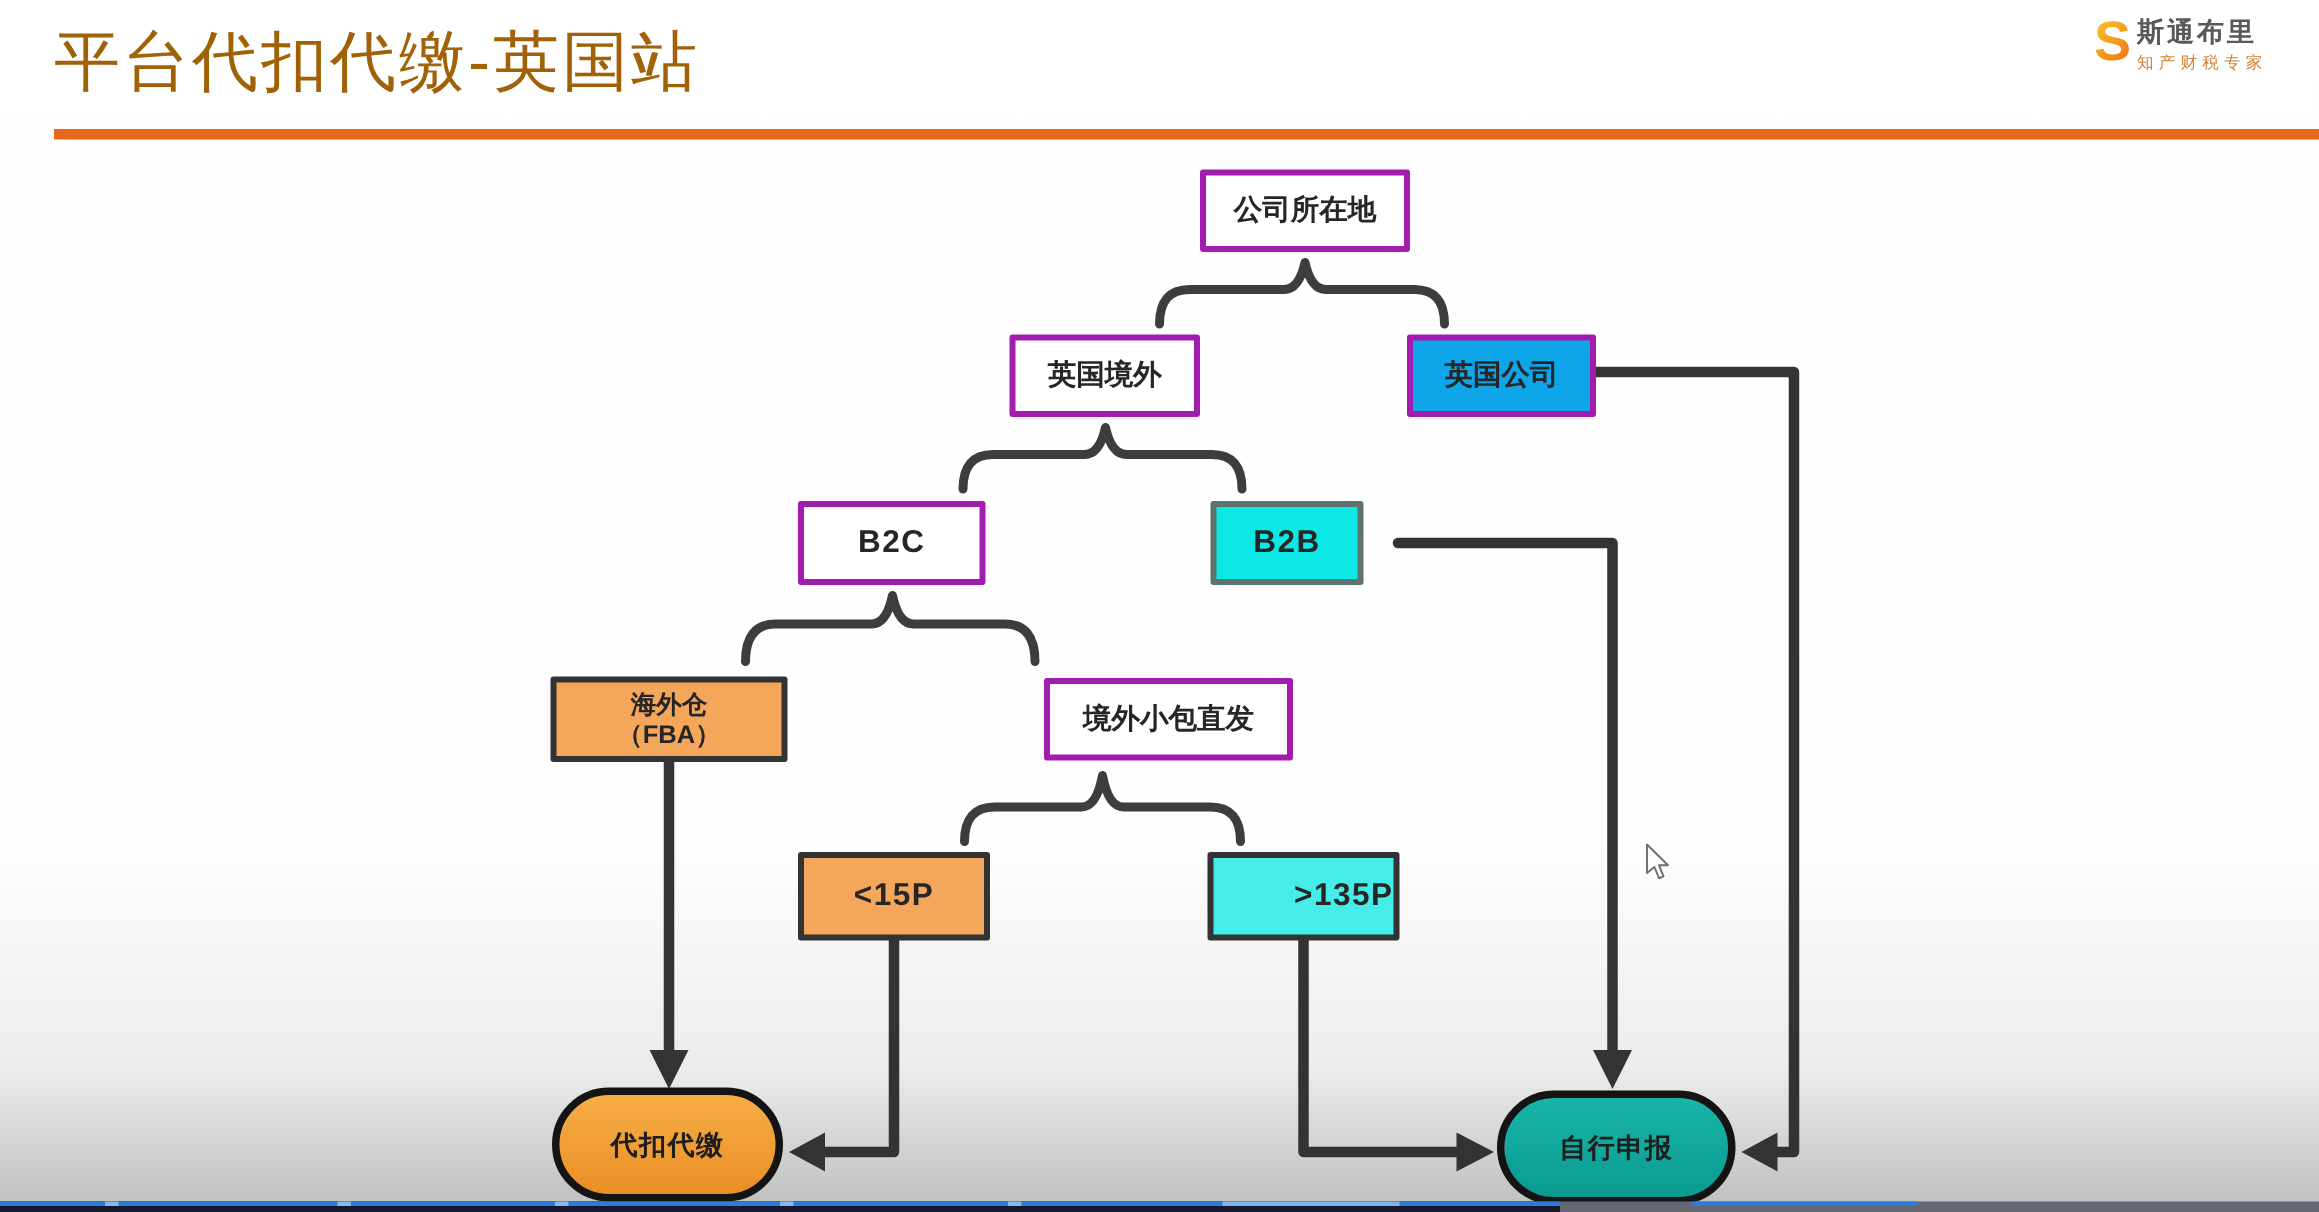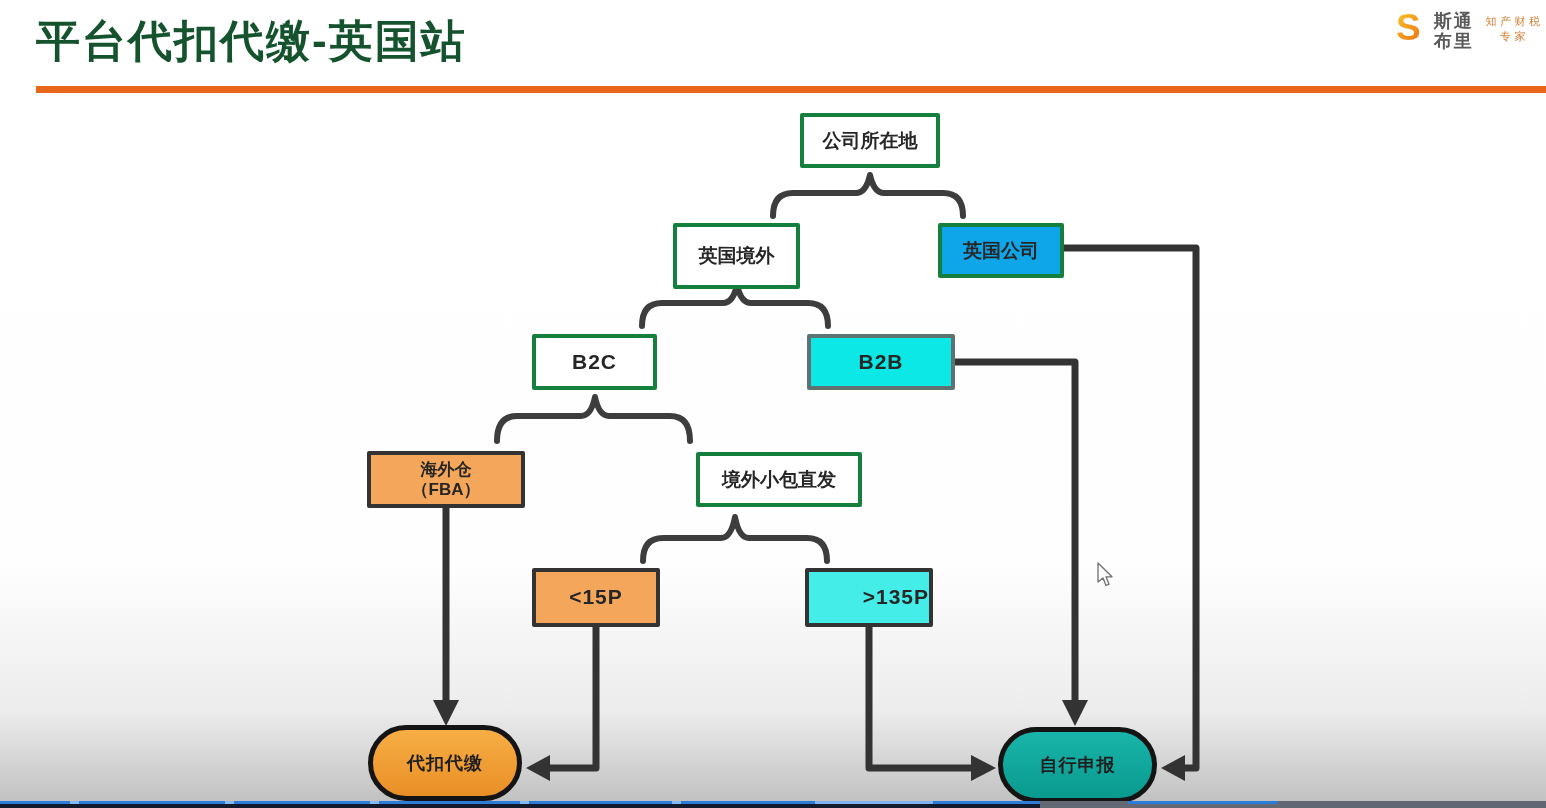--- a/index.html
+++ b/index.html
@@ -3,38 +3,38 @@
 <meta charset="utf-8">
 <style>
   html,body{margin:0;padding:0;}
   body{
     width:1546px;height:808px;position:relative;overflow:hidden;
     font-family:"Liberation Sans","DejaVu Sans",sans-serif;
     background:linear-gradient(180deg,#ffffff 0%,#fefefe 70%,#ececec 88%,#c2c2c2 99%);
   }
   .page-title{
     position:absolute;left:36px;top:12px;
-    font-size:44px;font-weight:bold;color:#14532d;letter-spacing:2px;
+    font-size:44px;font-weight:normal;color:#a16207;letter-spacing:2px;
   }
   .title-rule{position:absolute;left:36px;top:86px;width:1510px;height:7px;}
   .logo{position:absolute;left:1396px;top:8px;display:flex;align-items:flex-start;}
   .logo-mark{
     font-size:37px;line-height:40px;font-weight:bold;
     background:linear-gradient(135deg,#f9c32a 10%,#ee7d15 80%);
     -webkit-background-clip:text;background-clip:text;color:transparent;
     margin-right:4px;
   }
-  .logo-text{display:flex;padding-top:3px;text-align:center;}
+  .logo-text{display:flex;flex-direction:column;padding-top:3px;}
   .logo-name{font-size:18px;font-weight:bold;color:#595959;letter-spacing:2px;line-height:20px;}
   .logo-tagline{font-size:11px;color:#d07f33;letter-spacing:3.5px;margin-top:3px;}
   svg.flow{position:absolute;left:0;top:0;}
   .node{
     position:absolute;box-sizing:border-box;display:flex;flex-direction:column;
     align-items:center;justify-content:center;text-align:center;
-    background:#ffffff;border:4px solid #15803d;border-radius:2px;
+    background:#ffffff;border:4px solid #a21caf;border-radius:2px;
     font-weight:bold;color:#262626;font-size:19px;line-height:1.15;
   }
   .node.cyan-light{background:#0ea5e9;}
   .node.cyan{background:#0be8e5;border-color:#5e7272;}
   .node.cyan2{background:#45ede8;border-color:#333333;align-items:flex-end;}
   .node.orange{background:#f4a65b;border-color:#333333;}
   .node.latin{font-size:21px;letter-spacing:1px;}
   .terminal{
     position:absolute;box-sizing:border-box;display:flex;align-items:center;justify-content:center;
     border:5px solid #141414;border-radius:38px;font-weight:bold;font-size:18px;color:#1e1e1e;
@@ -86,33 +86,33 @@
     <polygon points="971,755 971,781 996,768"></polygon>
     <polygon points="1062,700 1088,700 1075,726"></polygon>
     <polygon points="1185,755 1185,781 1161,768"></polygon>
   </g>
 </svg>
 
 <div class="node" style="left:800px;top:113px;width:140px;height:55px;">
     <span>公司所在地</span>
   </div>
 
-<div class="node" style="left:673px;top:223px;width:127px;height:66px;">
+<div class="node" style="left:673px;top:223px;width:127px;height:55px;">
     <span>英国境外</span>
   </div>
 
 <div class="node cyan-light" style="left:938px;top:223px;width:126px;height:55px;">
     <span>英国公司</span>
   </div>
 
 <div class="node latin" style="left:532px;top:334px;width:125px;height:56px;text-align:center;">
     <span>B2C</span>
   </div>
 
-<div class="node cyan latin" style="left:807px;top:334px;width:148px;height:56px;">
+<div class="node cyan latin" style="left:807px;top:334px;width:102px;height:56px;">
     <span>B2B</span>
   </div>
 
 <div class="node orange" style="left:367px;top:451px;width:158px;height:57px;font-size:17px;">
   <span>海外仓</span>
   <span>（FBA）</span>
 </div>
 
 <div class="node" style="left:652px;top:452px;width:166px;height:55px;margin-left:44px;">
     <span>境外小包直发</span>

